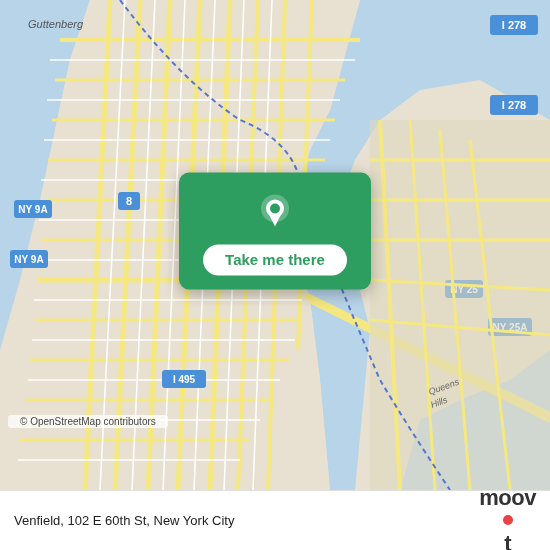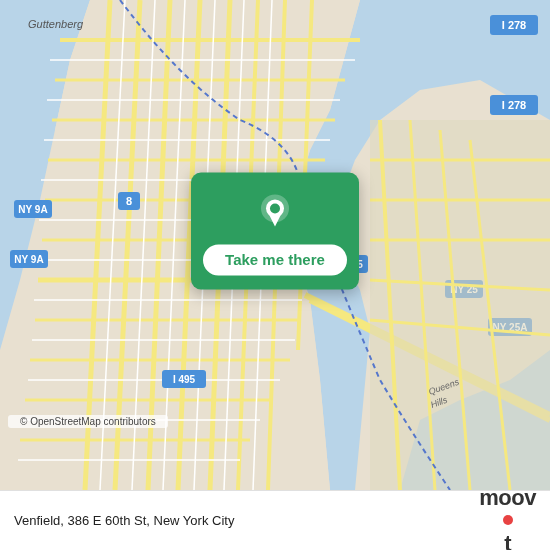--- a/index.html
+++ b/index.html
@@ -24,21 +24,21 @@
       width: 100%;
       height: 100%;
     }
 
     
     #location-card {
       position: absolute;
       top: 50%;
       left: 50%;
       transform: translate(-50%, -62%);
-      width: 168px;
+      width: 192px;
       background: #2d9e5f;
       border-radius: 10px;
       display: flex;
       flex-direction: column;
       align-items: center;
       padding: 18px 12px 14px 12px;
       box-shadow: 0 4px 16px rgba(0,0,0,0.28);
     }
 
     #pin-icon {
@@ -229,19 +229,19 @@
       <circle cx="22" cy="18" r="14" fill="rgba(255,255,255,0.25)"></circle>
       <circle cx="22" cy="18" r="9" fill="white"></circle>
       <circle cx="22" cy="18" r="5" fill="#2d9e5f"></circle>
       <polygon points="22,36 16,24 28,24" fill="white"></polygon>
     </svg>
     <button id="take-me-there-btn">Take me there</button>
   </div>
 </div>
 
 <div id="bottom-bar">
-  <span id="location-label">Venfield, 386 E 60th St, New York City</span>
+  <span id="location-label">Venfield, 102 E 60th St, New York City</span>
   <div id="moovit-logo">
     <span id="moovit-text">moov</span>
     <span id="moovit-dot"></span>
     <span style="font-size:22px;font-weight:bold;color:#333;letter-spacing:-0.5px;">t</span>
   </div>
 </div>
 
 </body></html>

